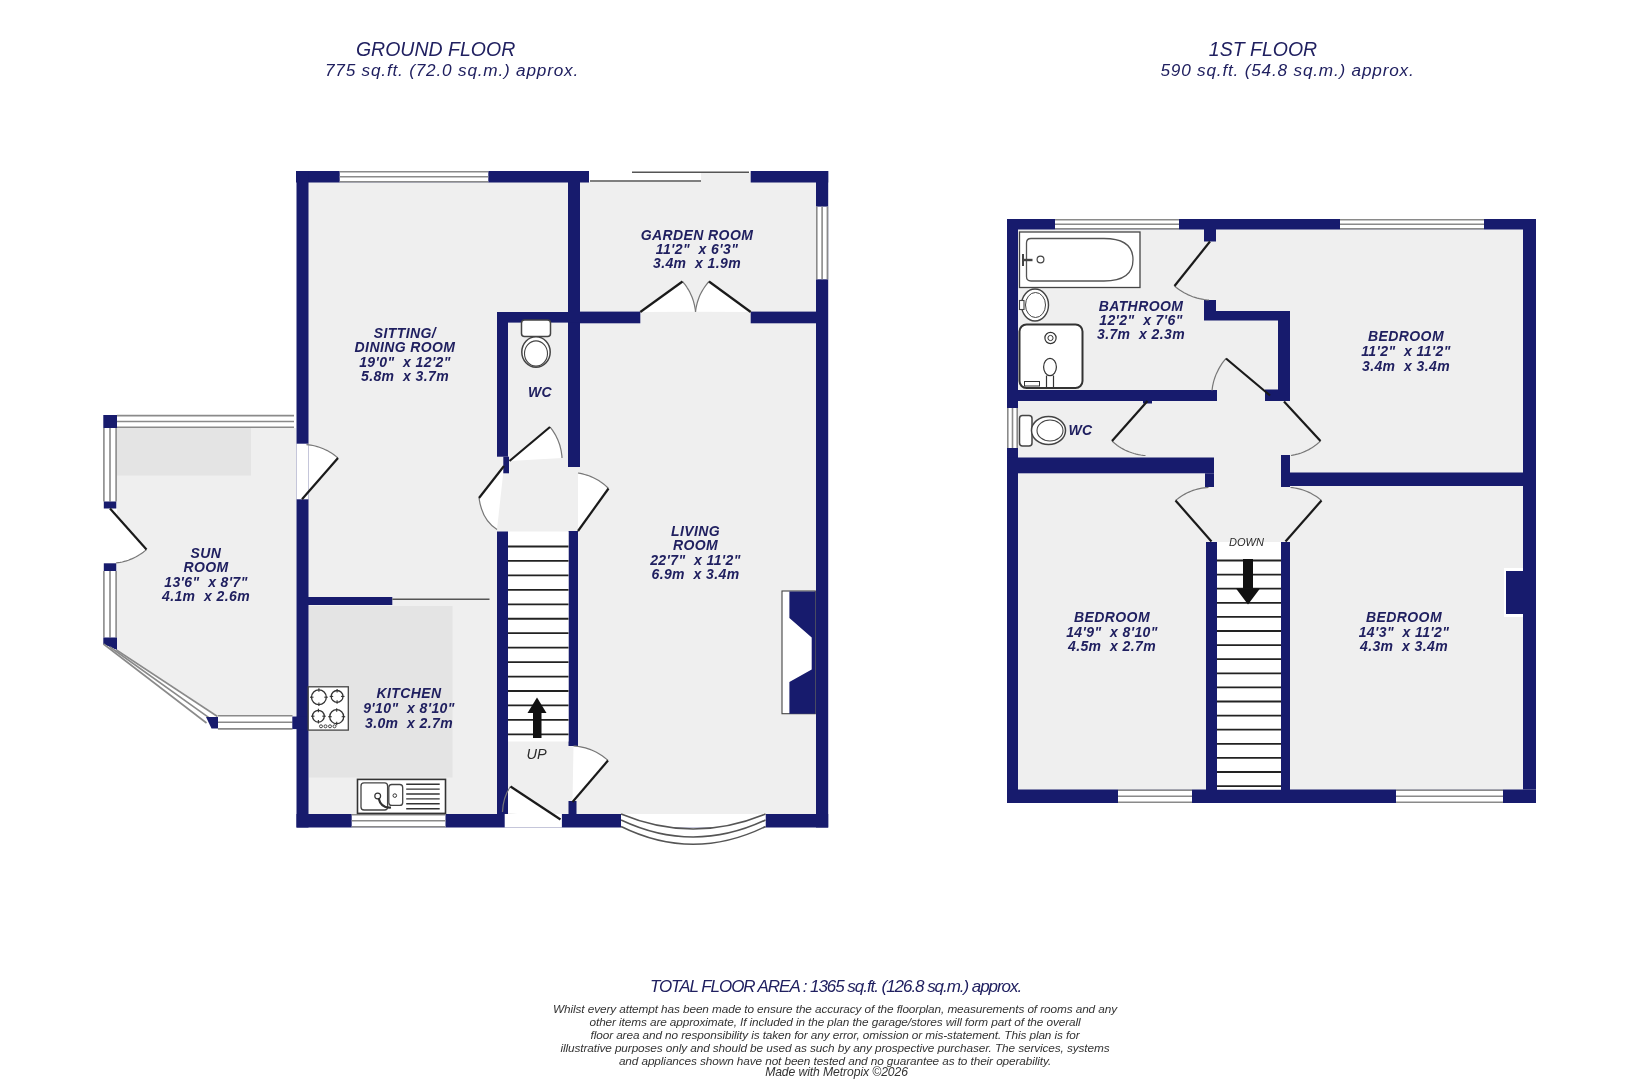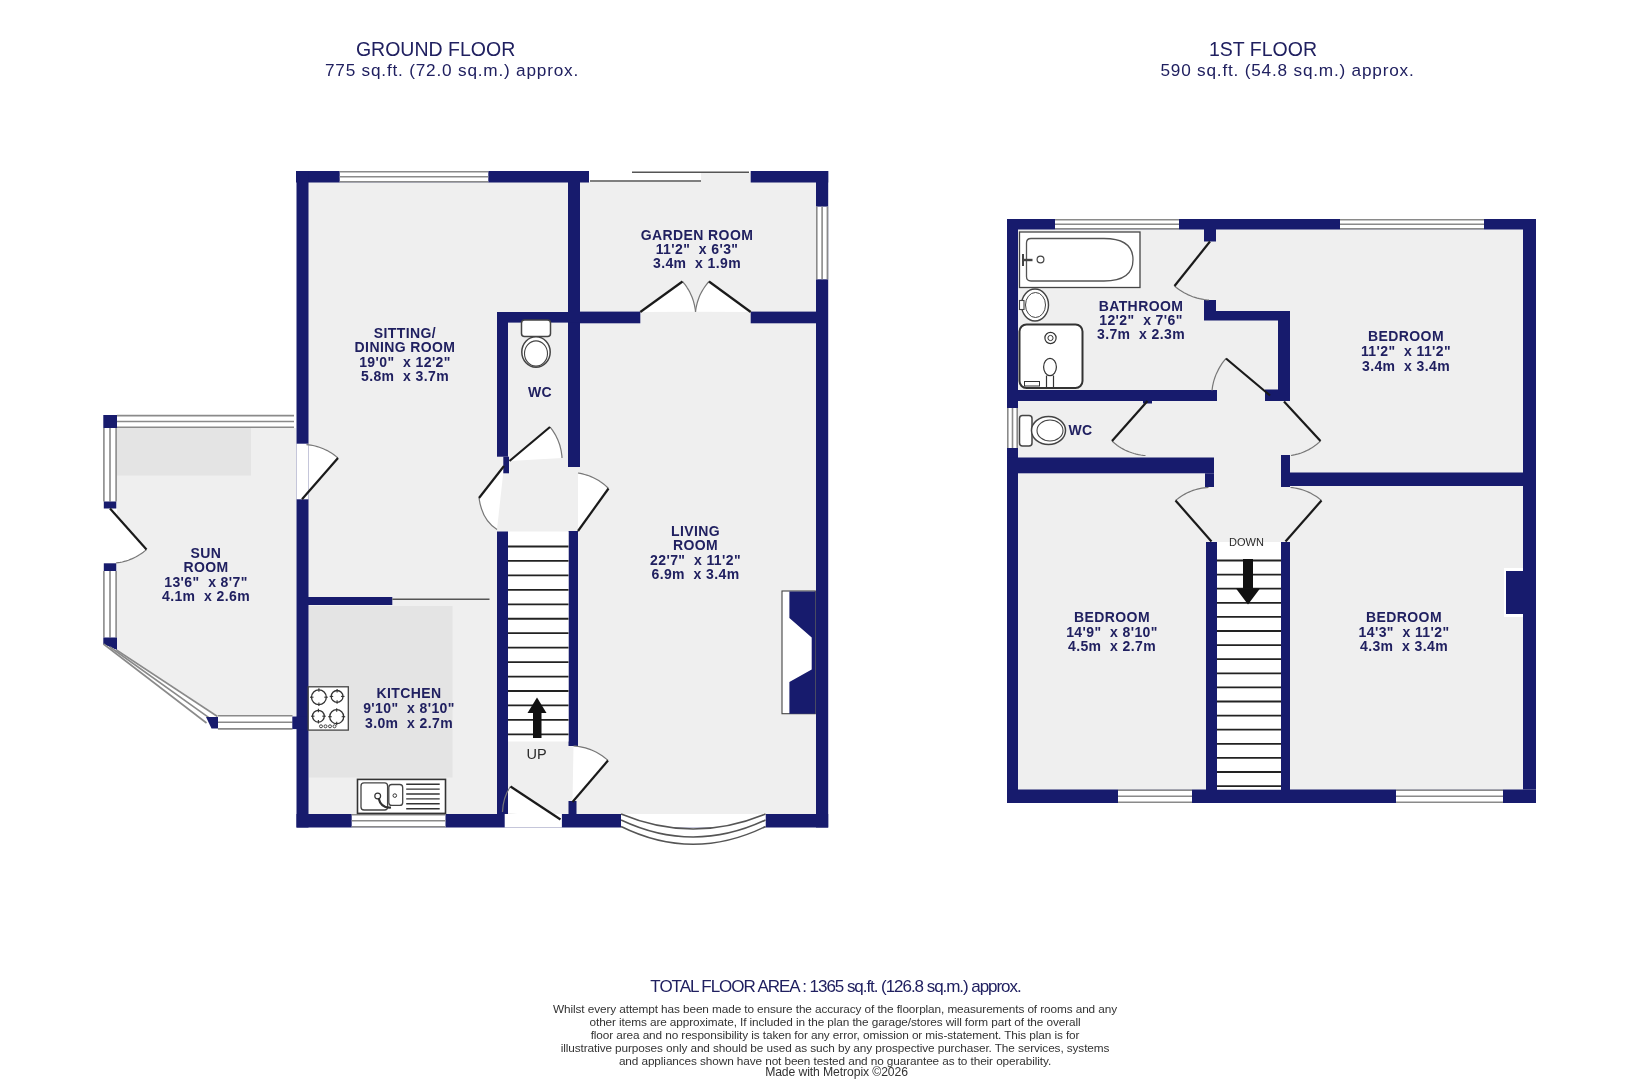--- a/index.html
+++ b/index.html
@@ -1,15 +1,15 @@
 <!DOCTYPE html>
 <html><head><meta charset="utf-8"><title>Floorplan</title>
 <style>
 html,body{margin:0;padding:0;background:#fff;}
-#plan{position:relative;width:1643px;height:1080px;overflow:hidden;}
+#plan{position:relative;width:1643px;height:1080px;overflow:hidden;font-style:italic;}
 svg{display:block;}
 text{font-family:"Liberation Sans",sans-serif;}
 </style></head>
 <body>
 <div id="plan">
 <svg width="1643" height="1080" viewBox="0 0 1643 1080" font-family="Liberation Sans, sans-serif">
 
 <rect x="0" y="0" width="1643" height="1080" fill="white"></rect>
 
 <text x="435.6" y="56" font-size="19.5" fill="#202060" font-weight="normal" text-anchor="middle">GROUND FLOOR</text>

